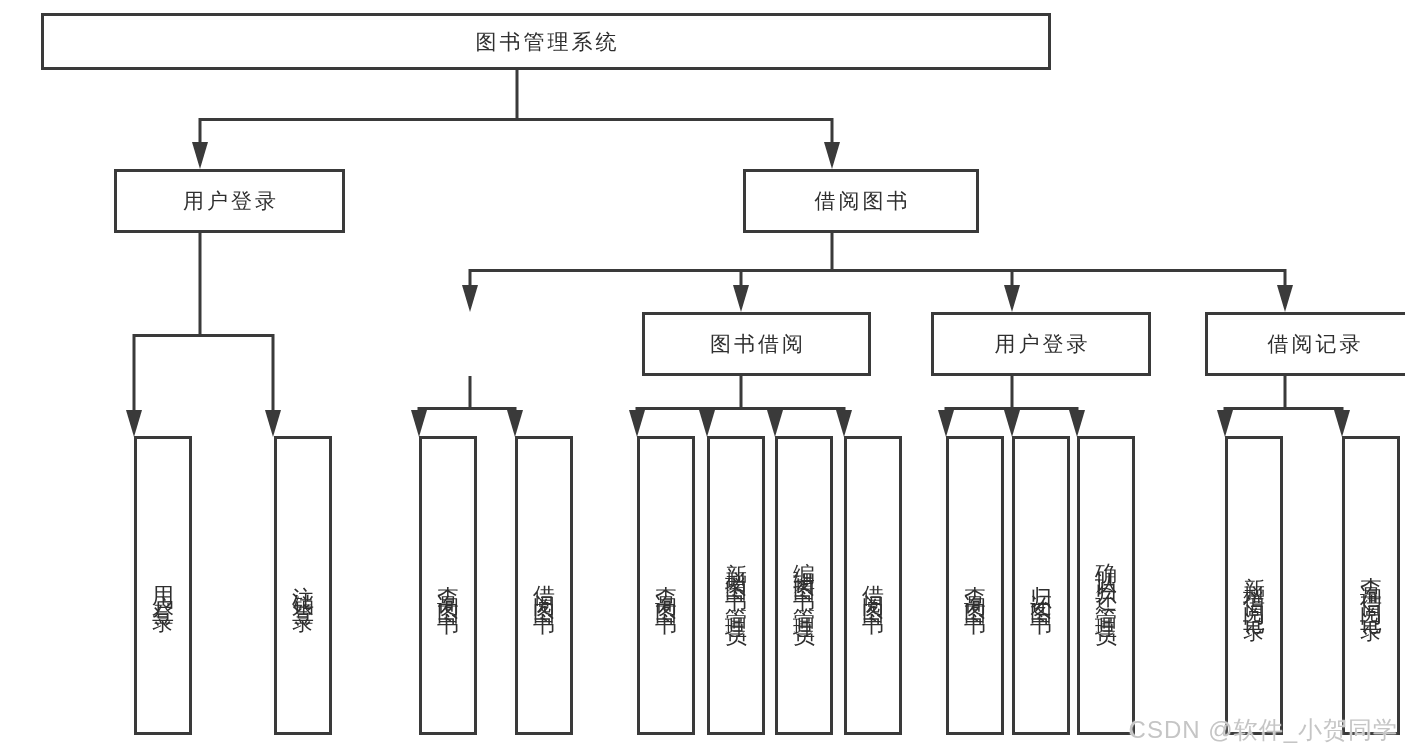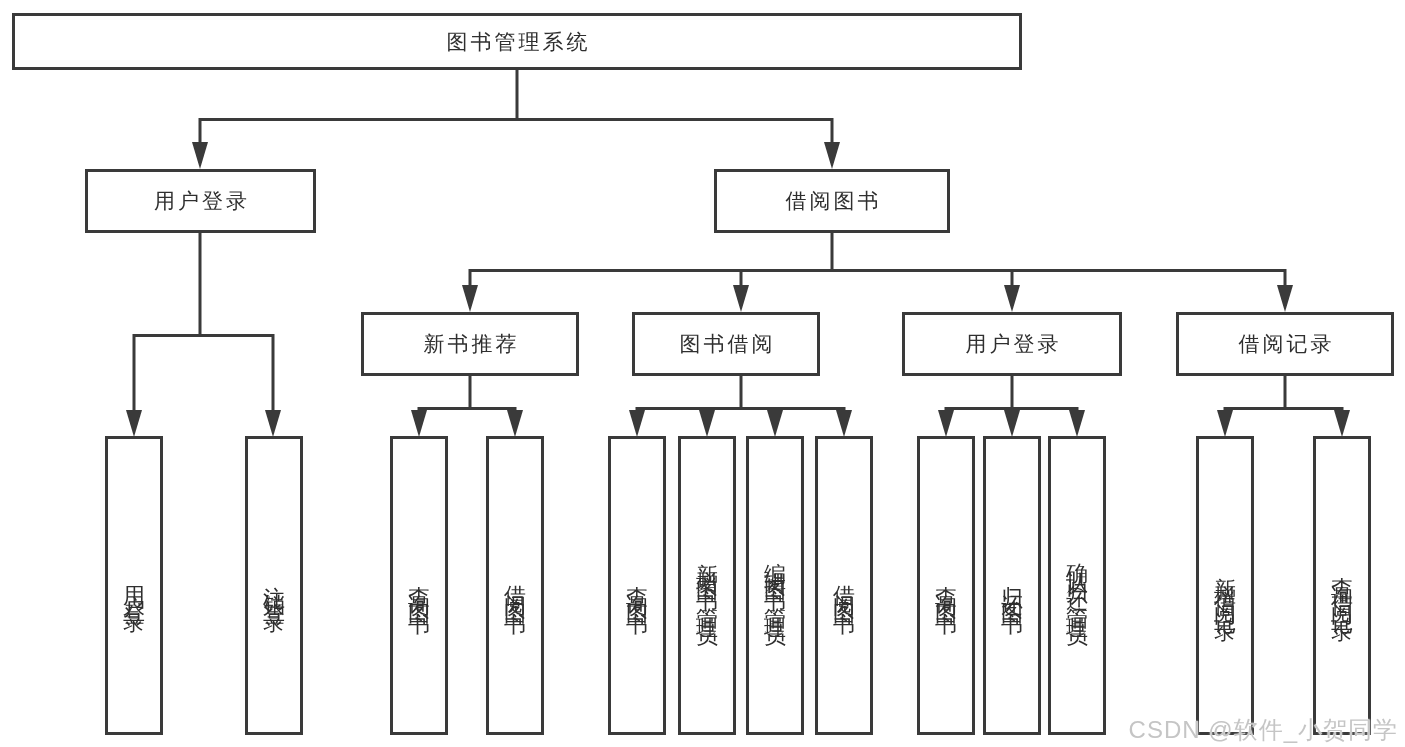--- a/index.html
+++ b/index.html
@@ -26,20 +26,21 @@
   .node {
     position: absolute;
     box-sizing: border-box;
     background: #ffffff;
     border: 3px solid #3a3a3a;
     display: flex;
     align-items: center;
     justify-content: center;
     z-index: 2;
     color: #2f2f2f;
+    margin-left: 29px;
   }
   .node .htext {
     font-size: 21px;
     letter-spacing: 3px;
     white-space: nowrap;
     text-indent: 3px;
   }
   .hbox { height: 64px; }
   .leaf {
     top: 436px;
@@ -108,24 +109,21 @@
     <span class="htext">图书管理系统</span>
   </div>
 
   <div class="node hbox" style="left:85px; top:169px; width:231px">
     <span class="htext">用户登录</span>
   </div>
   <div class="node hbox" style="left:714px; top:169px; width:236px">
     <span class="htext">借阅图书</span>
   </div>
 
-  <div class="node hbox" style="left:361px; top:312px; width:218px">
-    <span class="htext">新书推荐</span>
-  </div>
-  <div class="node hbox" style="left:632px; top:312px; width:188px">
+  <div class="node hbox" style="left:613px; top:312px; width:229px">
     <span class="htext">图书借阅</span>
   </div>
   <div class="node hbox" style="left:902px; top:312px; width:220px">
     <span class="htext">用户登录</span>
   </div>
   <div class="node hbox" style="left:1176px; top:312px; width:218px">
     <span class="htext">借阅记录</span>
   </div>
 
   <div class="node leaf" style="left:105px">

